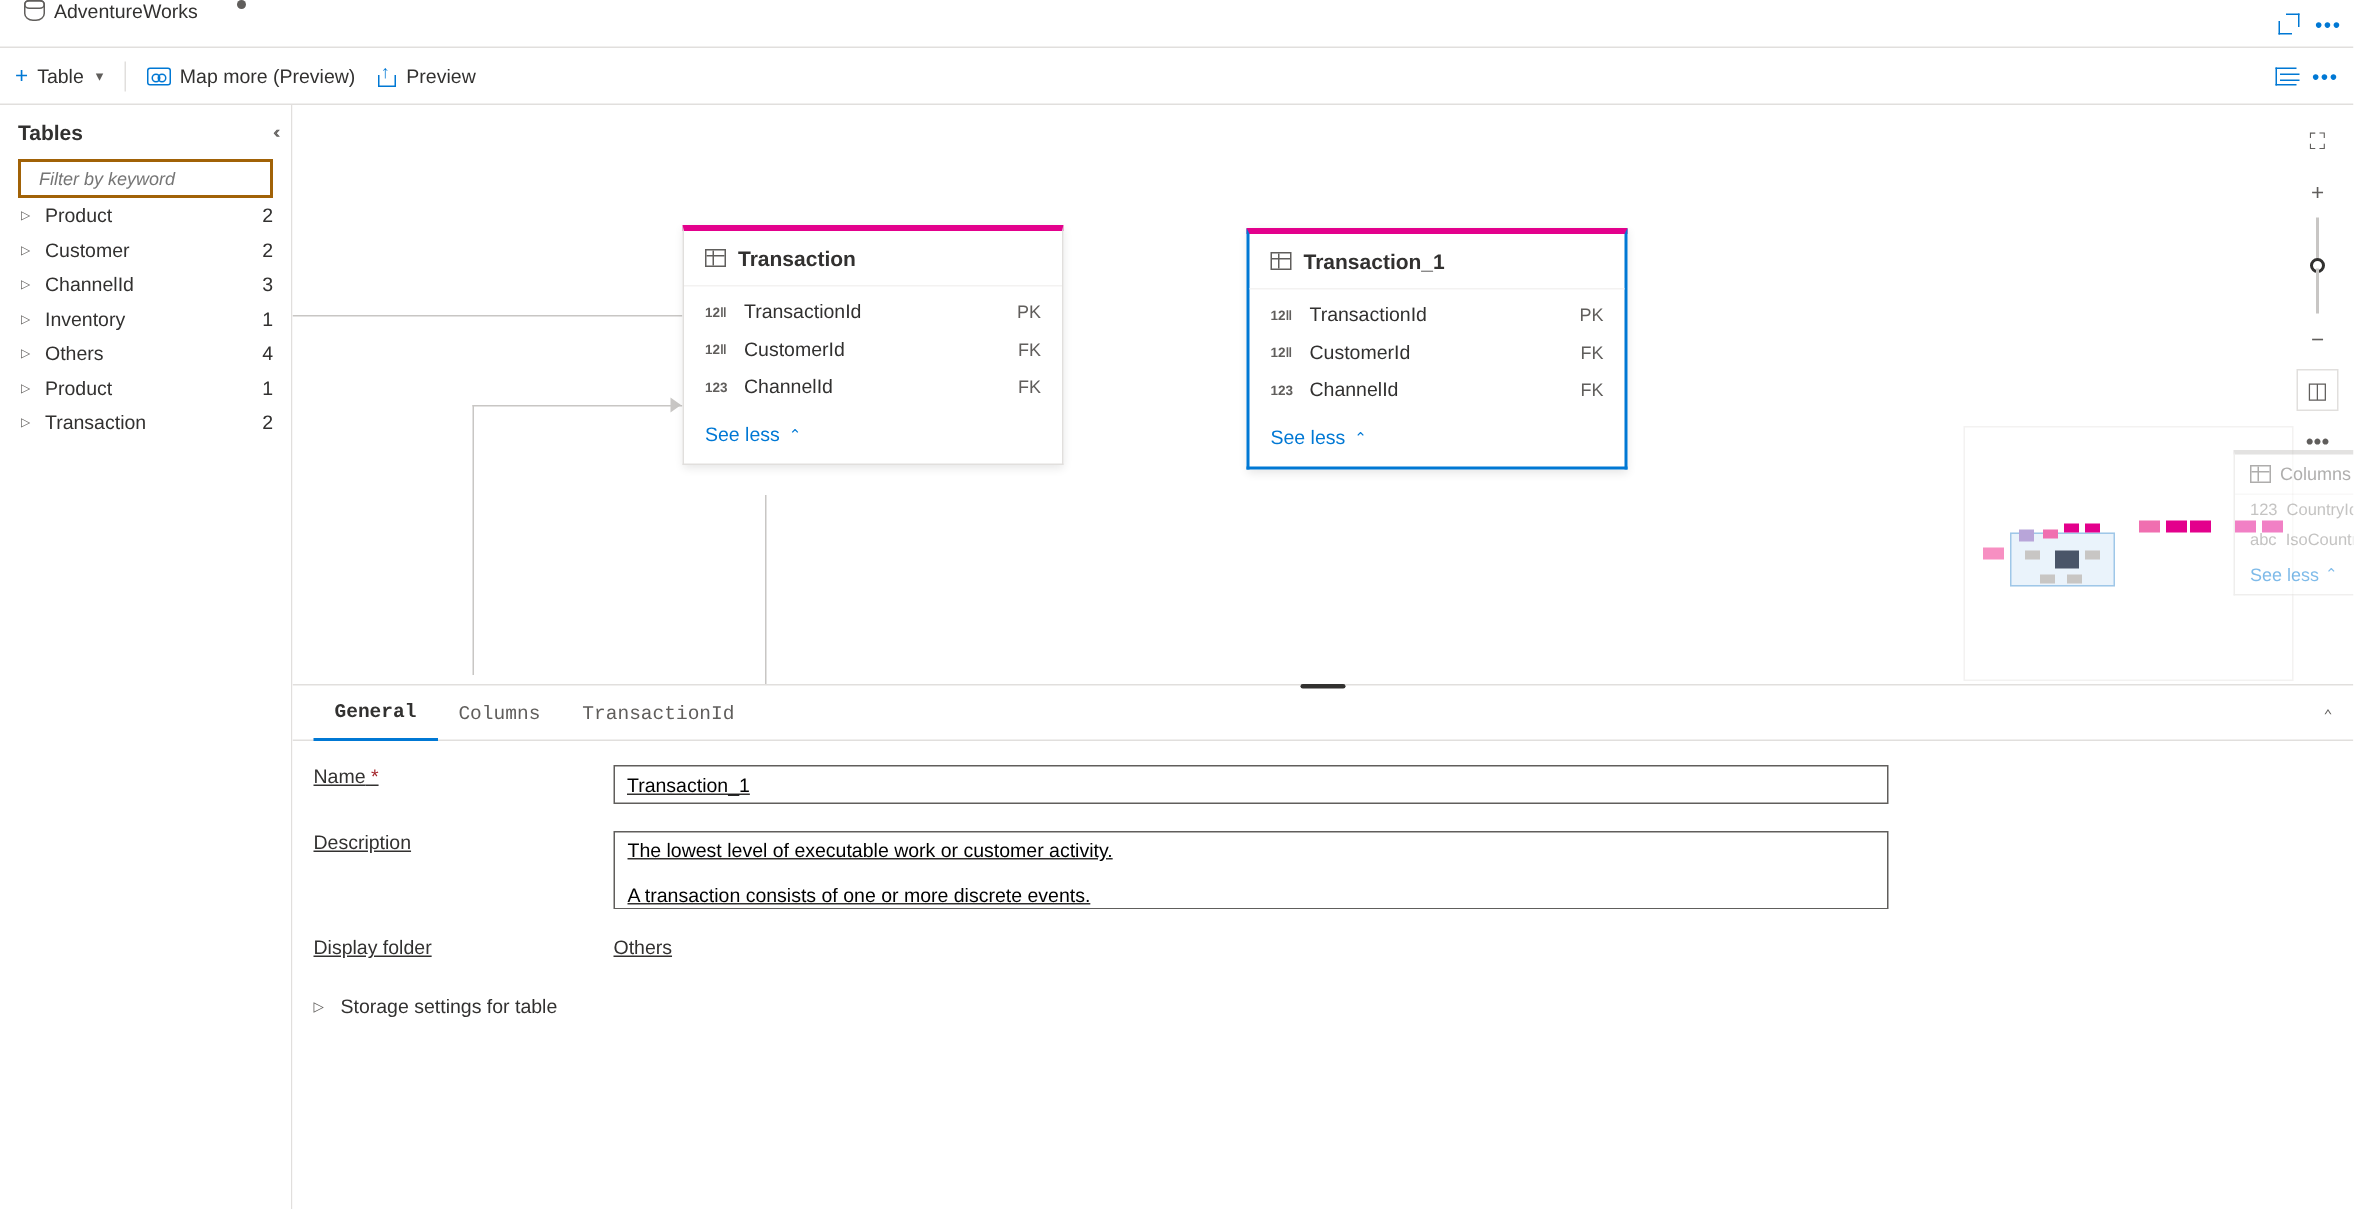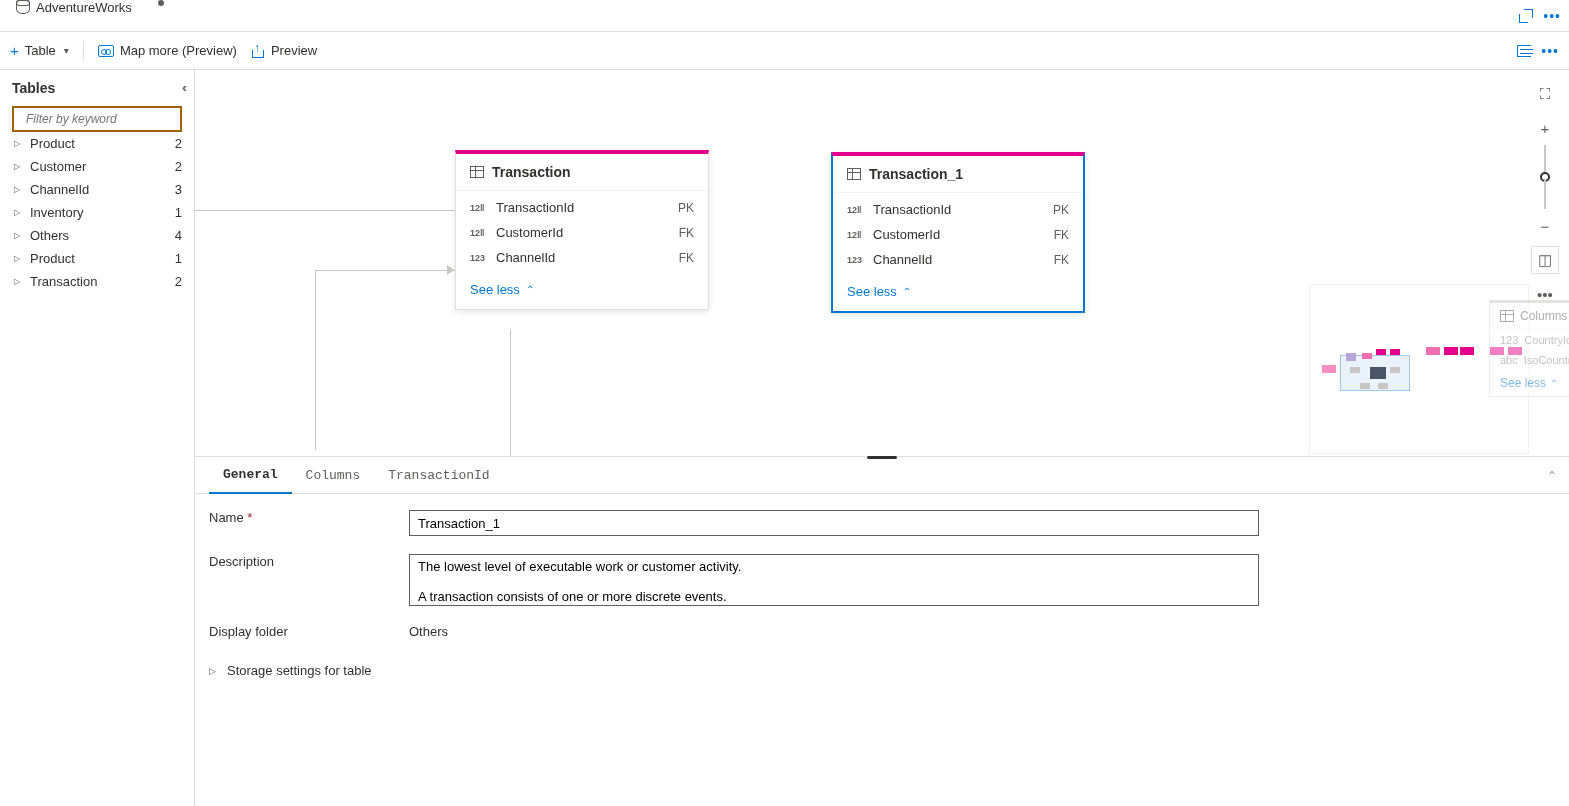--- a/index.html
+++ b/index.html
@@ -89,21 +89,21 @@
   .ghost-footer { padding:6px 10px; color:#0078d4; font-size:12px; display:flex; gap:4px; align-items:center; }
   
   
   .bottom-panel { position:absolute; left:0; right:0; bottom:0; height:350px; background:#fff; border-top:1px solid #e1dfdd; display:flex; flex-direction:column; }
   .grip { position:absolute; top:-1px; left:50%; width:30px; height:3px; background:#323130; transform:translateX(-50%); border-radius:2px; }
   .tabs-row { display:flex; align-items:center; padding: 0 14px; border-bottom: 1px solid #e1dfdd; font-family: Liberation Mono, monospace; }
   .prop-tab { padding:10px 14px; cursor:pointer; color:#605e5c; }
   .prop-tab.active { color:#323130; font-weight:600; border-bottom:2px solid #0078d4; margin-bottom:-1px; }
   .collapse-panel { margin-left:auto; font-size:12px; color:#605e5c; cursor:pointer; }
   .panel-body { padding: 16px 14px; overflow:auto; flex:1; }
-  .form-row { display:flex; margin-bottom:18px; }
+  .form-row { display:flex; margin-bottom:18px;text-decoration:underline; }
   .form-label { width:200px; font-size:13px; }
   .req { color:#a4262c; }
   .form-input { width:850px; height:26px; border:1px solid #605e5c; padding:0 8px; font-size:13px; font-family:inherit; }
   .form-textarea { width:850px; height:52px; border:1px solid #605e5c; padding:4px 8px; font-size:13px; font-family:inherit; resize:none; overflow-y:scroll; }
   .form-value { font-size:13px; }
   .storage-row { display:flex; align-items:center; gap:8px; cursor:pointer; padding-top:6px; }
   
   
   .canvas-inner { position:absolute; inset:0; bottom:350px; }
 

